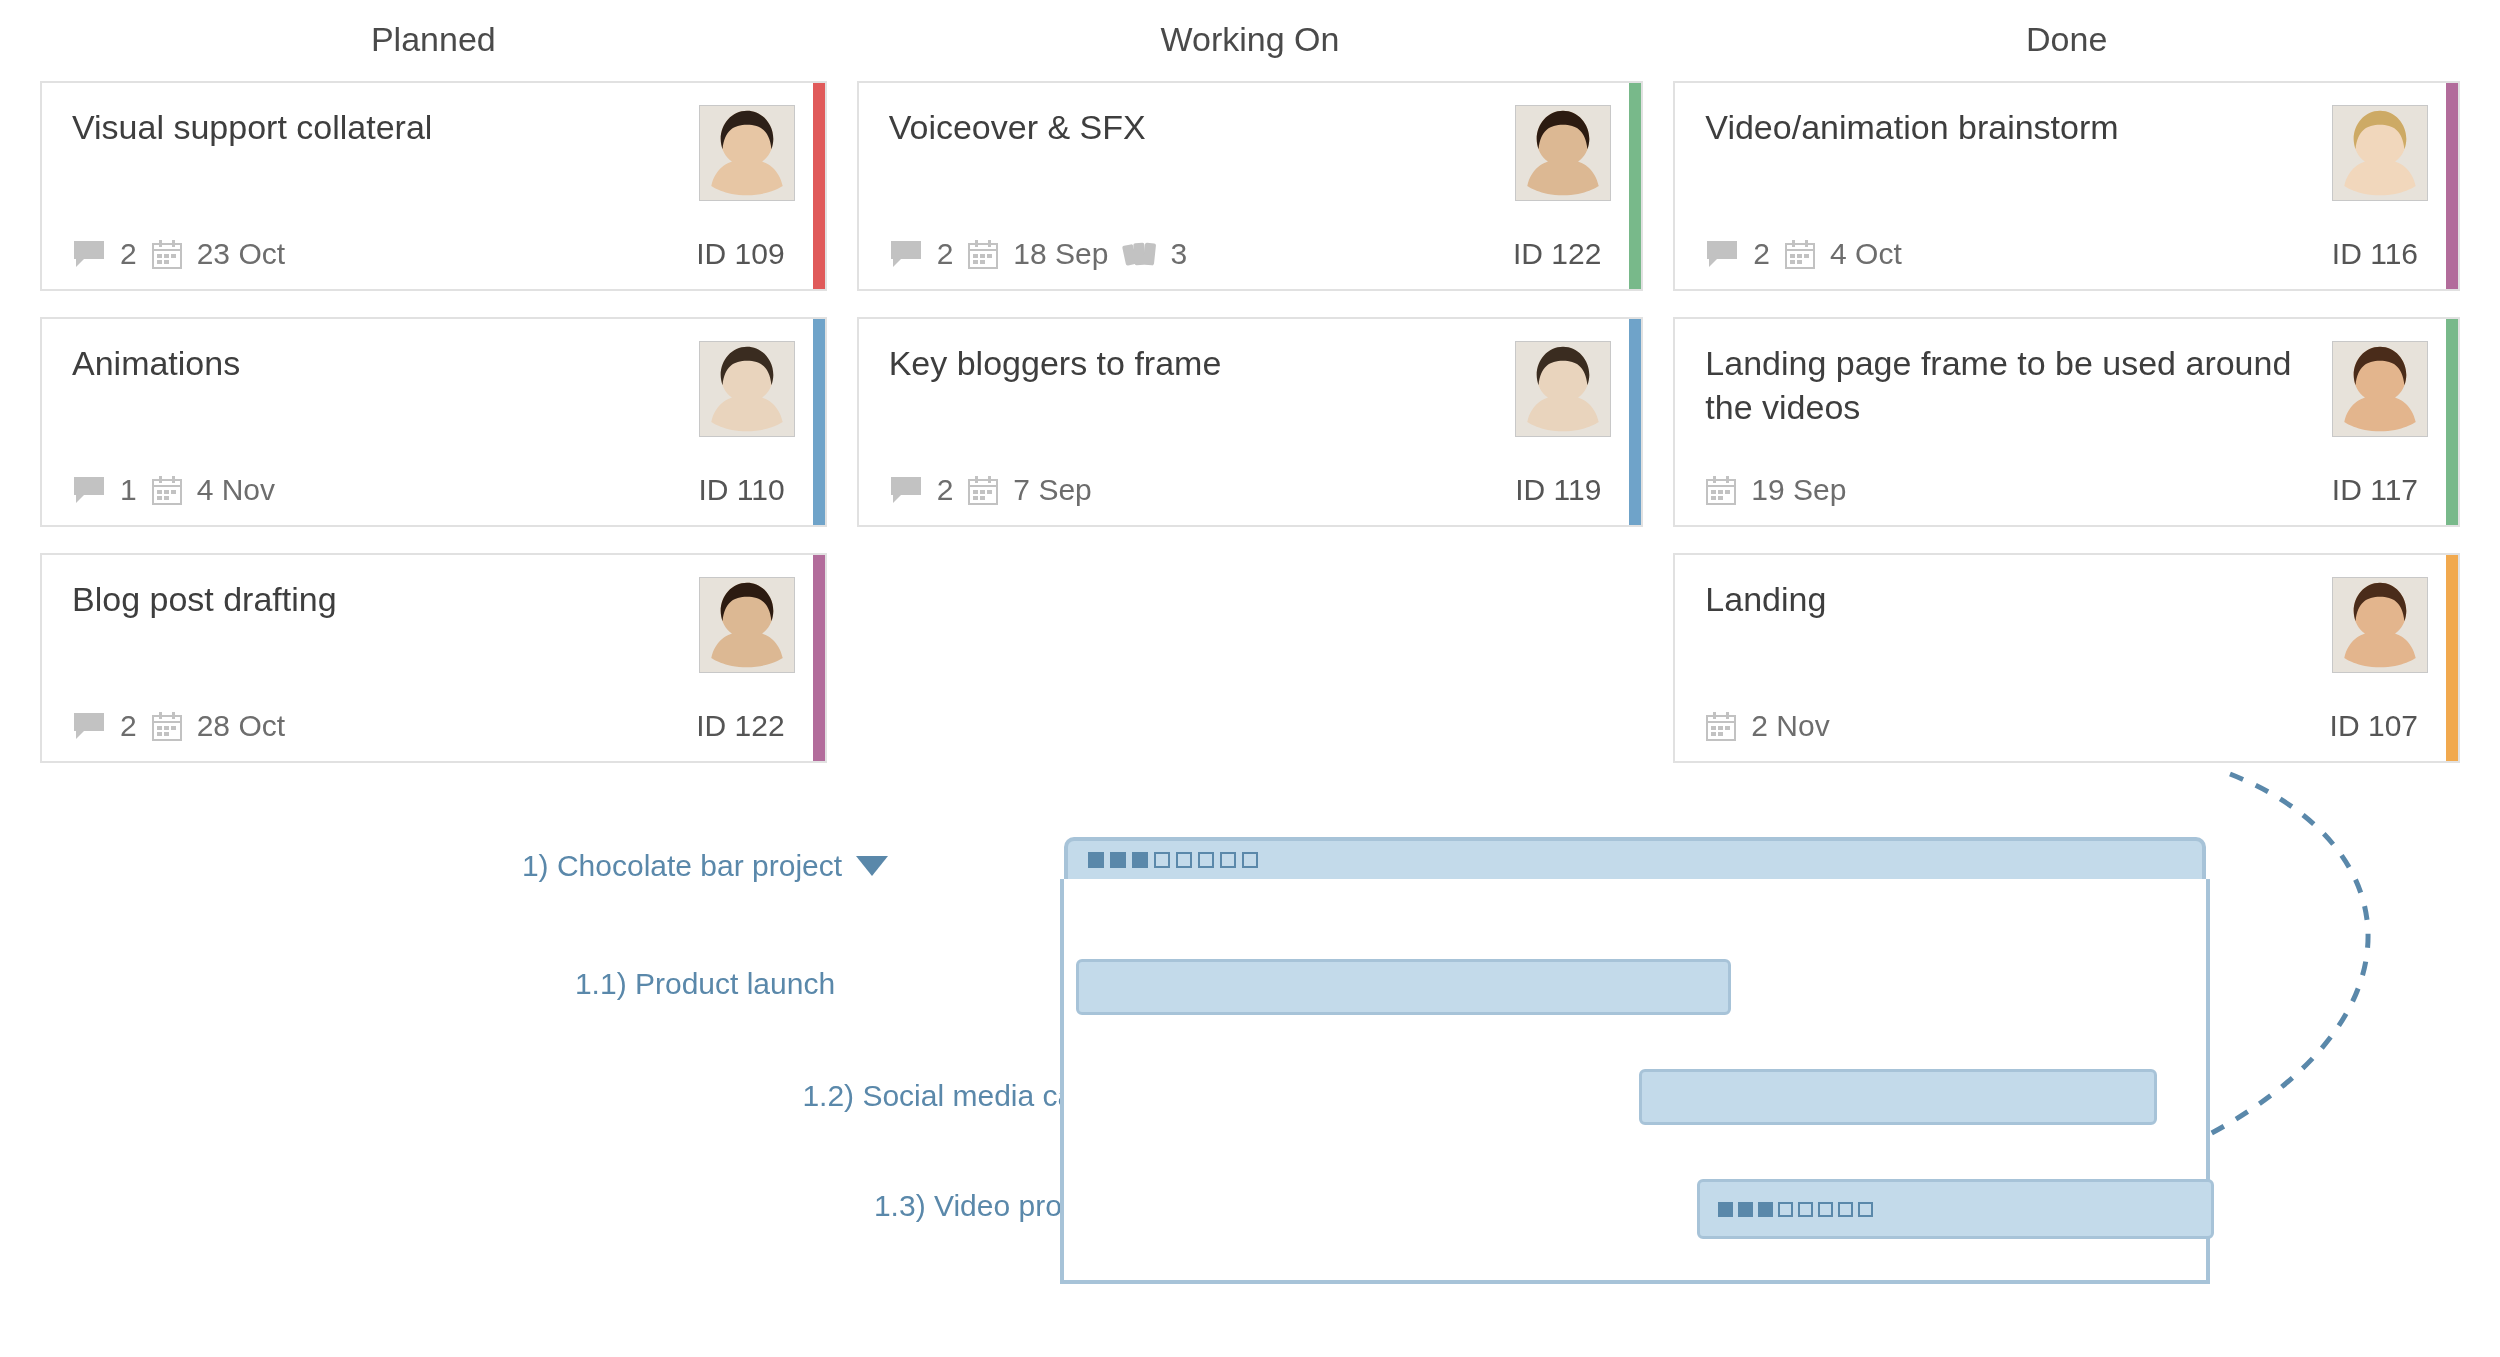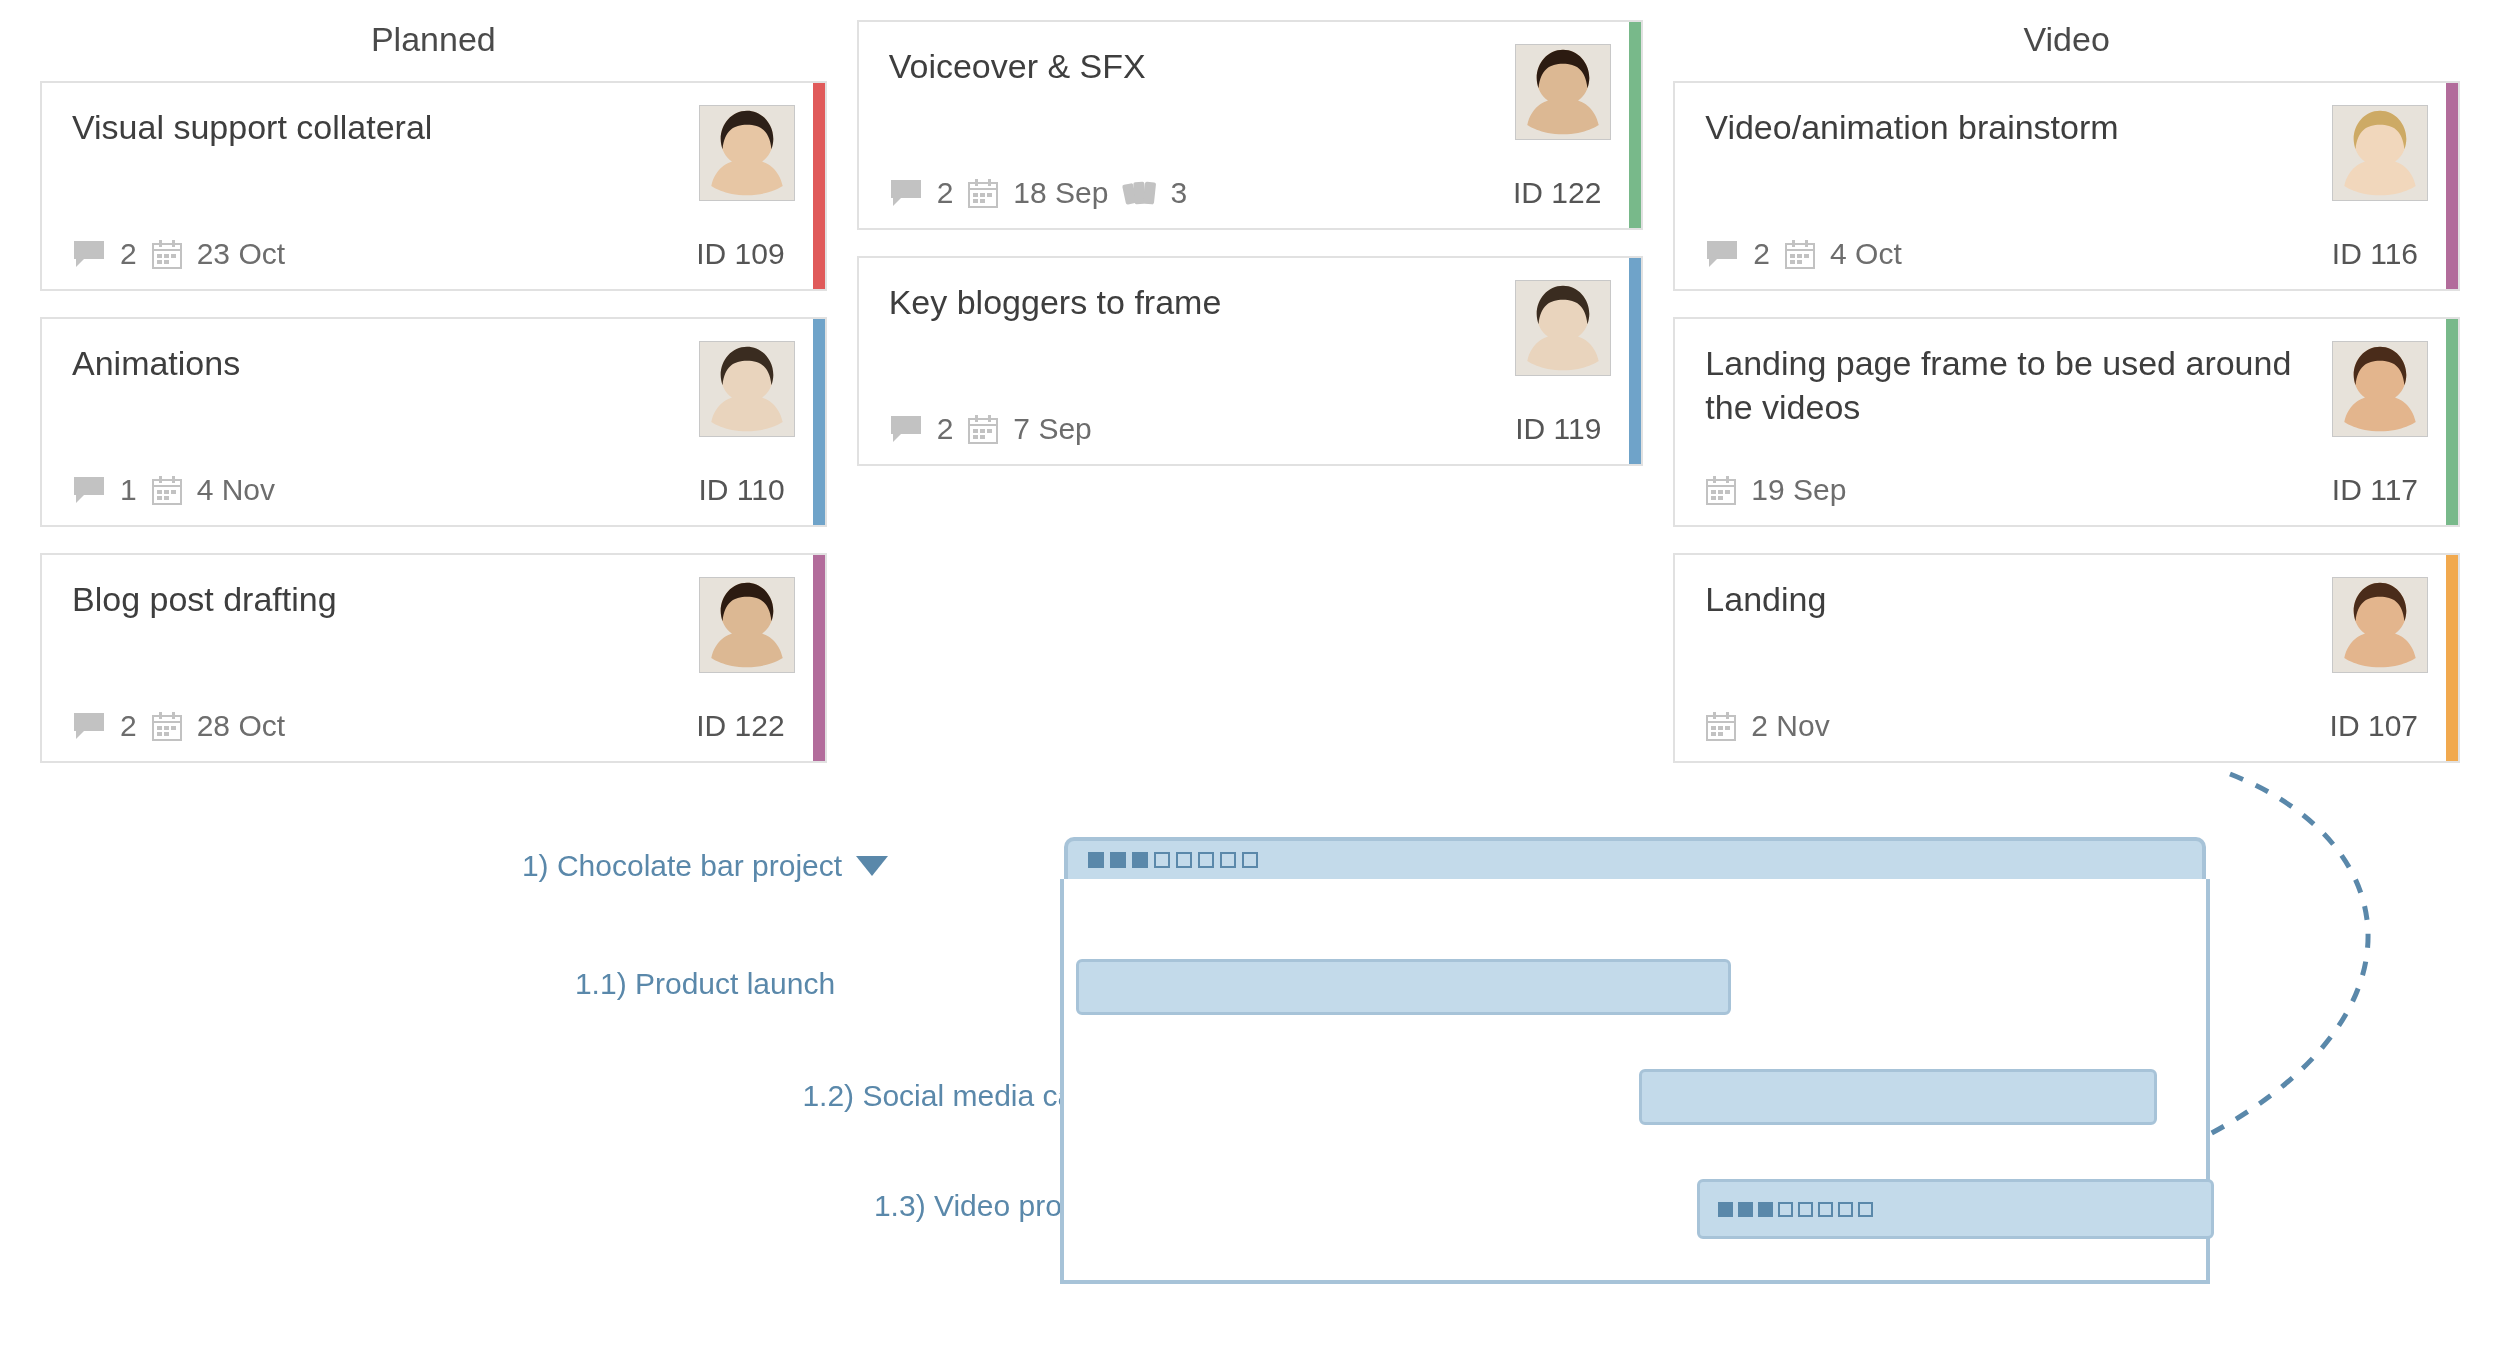--- a/index.html
+++ b/index.html
@@ -191,20 +191,21 @@
       <rect x="13" y="22" width="5" height="4" fill="#c2c2c2"></rect>
     </svg>
               </span>
               <span class="val">28 Oct</span>
             </div>
             <div class="card-id"><span>ID</span> <span>122</span></div>
           </div>
         </div>
       </div>
       <div class="column">
+        <div class="col-header">Working On</div>
         <div class="card">
           <div class="card-stripe stripe-green"></div>
           <div class="card-top">
             <div class="card-title">Voiceover &amp; SFX</div>
             <div class="avatar">
               <svg viewBox="0 0 100 100" preserveAspectRatio="xMidYMid slice">
     <rect width="100" height="100" fill="#e7e2da"></rect>
     <path d="M50 95c-24 0-38-10-38-10 4-18 16-24 22-26-6-4-12-12-12-24 0-16 12-30 28-30s28 14 28 30c0 12-6 20-12 24 6 2 18 8 22 26 0 0-14 10-38 10z" fill="#dcb893"></path>
     <path d="M50 5c-16 0-28 14-28 30 0 4 1 8 2 11 2-20 12-26 26-26s24 6 26 26c1-3 2-7 2-11 0-16-12-30-28-30z" fill="#2c1b11"></path>
   </svg>
@@ -279,21 +280,21 @@
       <rect x="13" y="22" width="5" height="4" fill="#c2c2c2"></rect>
     </svg>
               </span>
               <span class="val">7 Sep</span>
             </div>
             <div class="card-id"><span>ID</span> <span>119</span></div>
           </div>
         </div>
       </div>
       <div class="column">
-        <div class="col-header">Video</div>
+        <div class="col-header">Done</div>
         <div class="card">
           <div class="card-stripe stripe-plum"></div>
           <div class="card-top">
             <div class="card-title">Video/animation brainstorm</div>
             <div class="avatar">
               <svg viewBox="0 0 100 100" preserveAspectRatio="xMidYMid slice">
     <rect width="100" height="100" fill="#e7e2da"></rect>
     <path d="M50 95c-24 0-38-10-38-10 4-18 16-24 22-26-6-4-12-12-12-24 0-16 12-30 28-30s28 14 28 30c0 12-6 20-12 24 6 2 18 8 22 26 0 0-14 10-38 10z" fill="#f1d7bc"></path>
     <path d="M50 5c-16 0-28 14-28 30 0 4 1 8 2 11 2-20 12-26 26-26s24 6 26 26c1-3 2-7 2-11 0-16-12-30-28-30z" fill="#cdaa65"></path>
   </svg>

